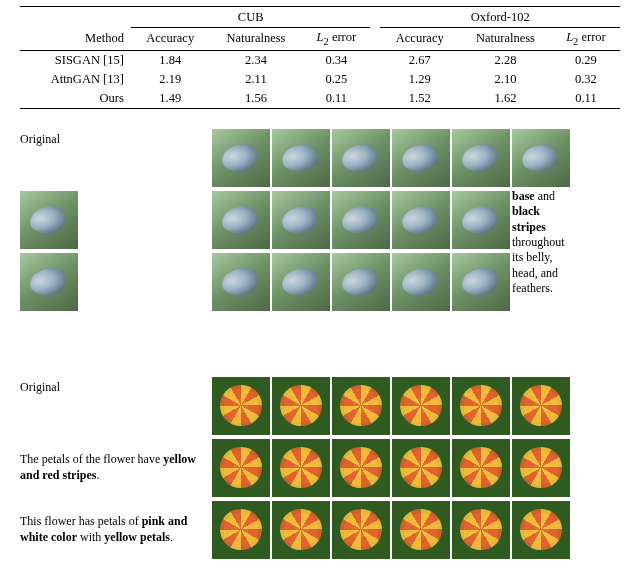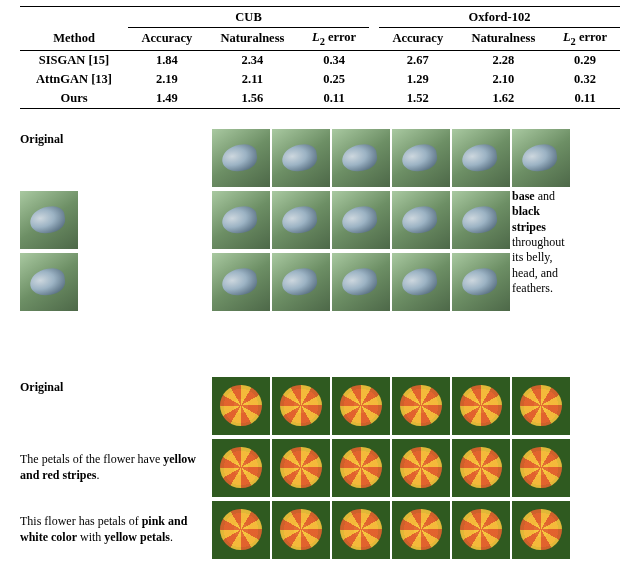--- a/index.html
+++ b/index.html
@@ -16,23 +16,23 @@
 
   
   .tbl {
     width: 100%;
     border-collapse: collapse;
     font-size: 12.5px;
   }
   .tbl td, .tbl th {
     padding: 2px 7px;
     text-align: center;
-    font-weight: bold;
+    font-weight: normal;
   }
-  .tbl .left { text-align: center; }
+  .tbl .left { text-align: right; }
   .superhead th { padding-top: 3px; }
   .superhead .grp { border-bottom: 0.5px solid #000; }
   .subhead th { padding-bottom: 3px; }
   .topbar { border-top: 1.2px solid #000; }
   .midbar { border-bottom: 0.7px solid #000; }
   .botbar td { border-bottom: 1.2px solid #000; }
   .bold { font-weight: bold; }
   .gap  { width: 10px; padding: 0 !important; }
 
   
@@ -44,21 +44,21 @@
     column-gap: 2px;
     row-gap: 4px;
   }
   .lbl {
     display: flex;
     align-items: center;
     padding-right: 10px;
     font-size: 12px;
     line-height: 1.28;
   }
-  .lbl.first { align-items: flex-start; padding-top: 3px; font-weight: bold; }
+  .lbl.first { align-items: flex-start; padding-top: 3px; }
   .thumb {
     width: 58px; height: 58px;
     border-radius: 0;
   }
   .bird  { background: linear-gradient(145deg,#a9c9a1 0%,#6d8f65 50%,#4d6848 100%); position:relative; }
   .bird::after{
     content:""; position:absolute; left:18%; top:28%;
     width:60%; height:44%;
     background: radial-gradient(ellipse at 30% 40%, #cdd7de 0%, #9cb3c4 40%, #5b7284 80%);
     border-radius: 60% 40% 50% 50%;

